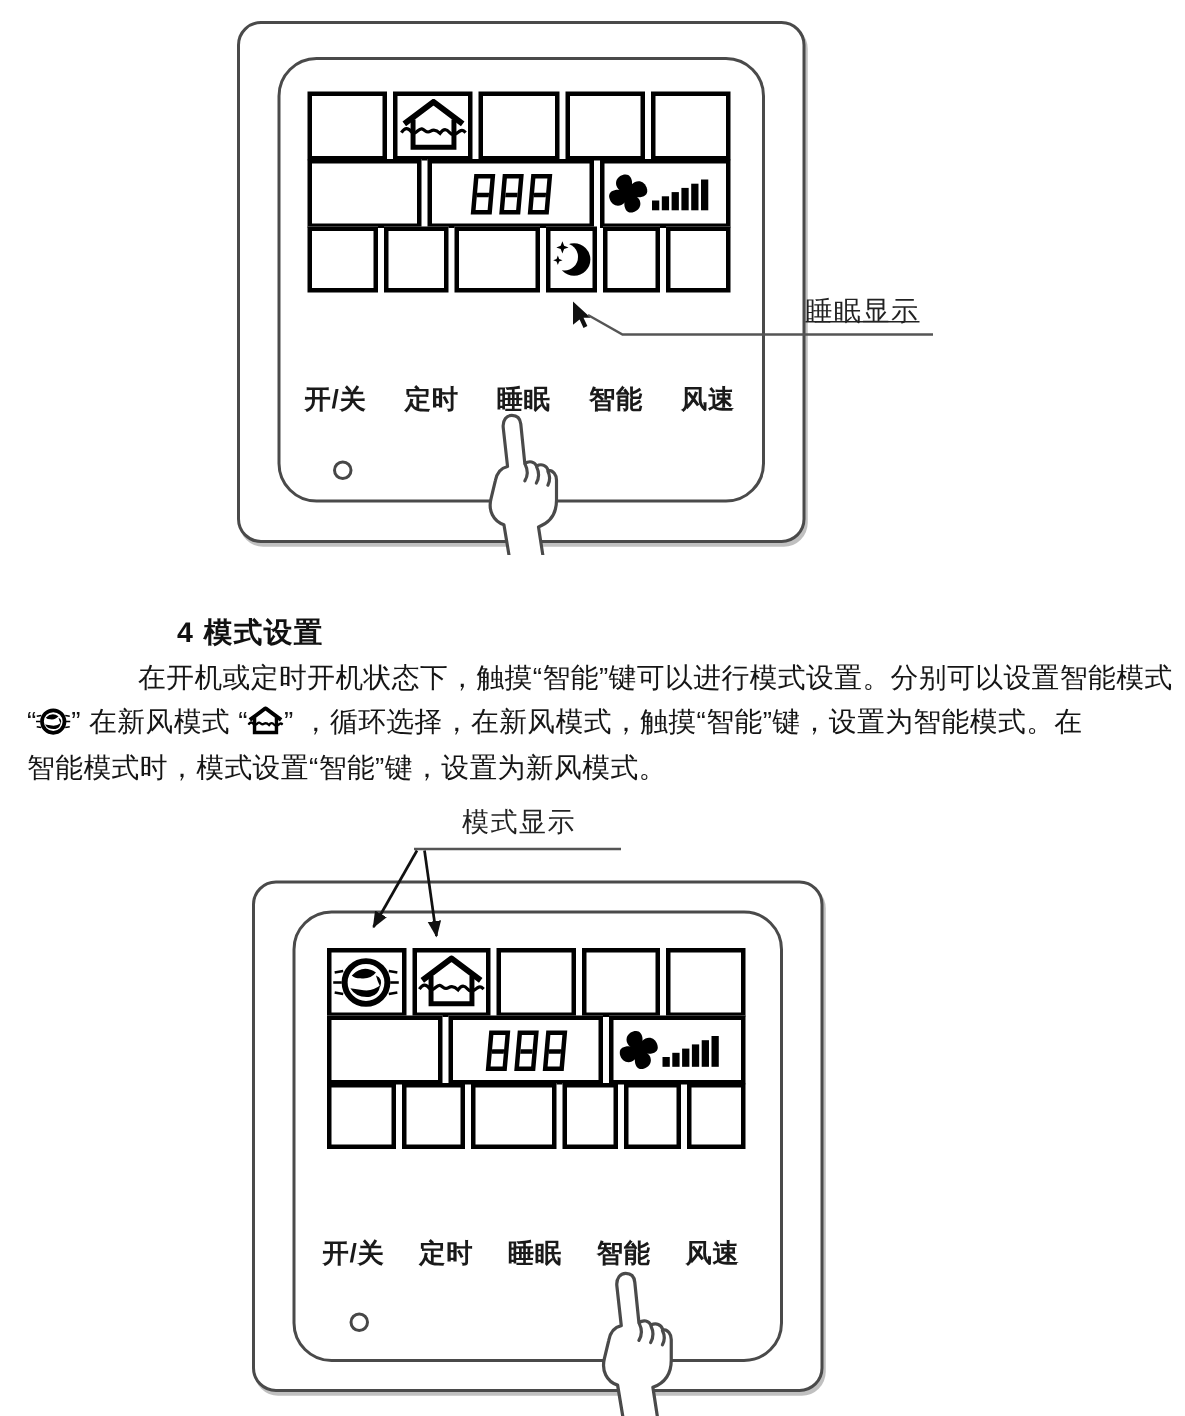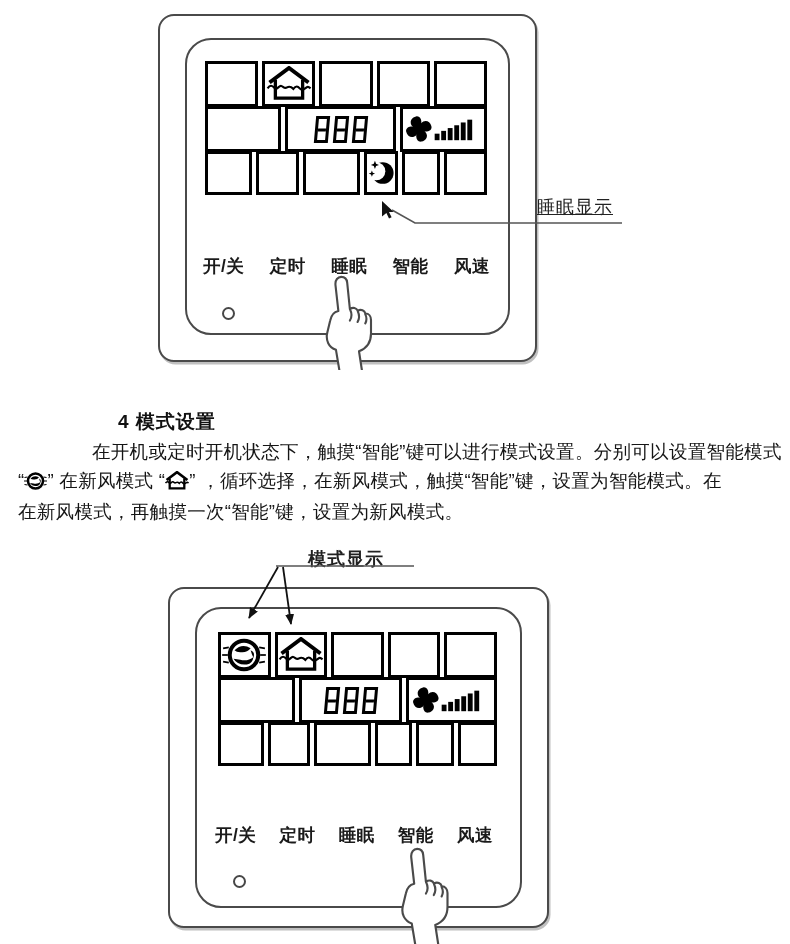--- a/index.html
+++ b/index.html
@@ -41,21 +41,21 @@
   .key { cursor:pointer; white-space:nowrap; }
 
   .led { position:absolute; width:9px; height:9px; border:2px solid #474747;
          border-radius:50%; background:#fff; z-index:4; }
   .led1 { left:222px; top:307px; }
   .led2 { left:233px; top:875px; }
 
   
   .note { position:absolute; font-size:18px; color:#222; letter-spacing:1px; z-index:6; white-space:nowrap; }
   .note1 { left:537px; top:195px;text-decoration:underline; }
-  .note2 { left:308px; top:547px;font-weight:bold; }
+  .note2 { left:308px; top:536px; }
 
   
   .heading { position:absolute; left:118px; top:409px; font-size:19px; font-weight:700;
              letter-spacing:1px; white-space:nowrap; z-index:4; }
   .para-line { position:absolute; font-size:18.5px; line-height:24px; letter-spacing:.3px;
                white-space:nowrap; z-index:4; color:#151515; }
   .pl1 { left:92px; top:440px; }
   .pl2 { left:18px; top:469px; }
   .pl3 { left:18px; top:500px; }
   .para-line svg { vertical-align:-4px; }
@@ -169,21 +169,21 @@
         <circle cx="23" cy="20" r="15" fill="none" stroke="#000" stroke-width="5"></circle>
         <path d="M13 15 Q21 7 30 13 Q26 18 19 17 Q15 17 13 15 Z" fill="#000"></path>
         <path d="M12 24 Q16 31 26 30 Q32 29 33 22 Q27 27 19 25 Z" fill="#000"></path>
         <path d="M30 15 Q35 17 33 23 Q31 19 30 15 Z" fill="#000"></path>
       </svg><span>” 在新风模式 “</span><svg viewBox="0 0 46 38" width="24" height="20">
         <path d="M3 17 L23 2 L43 17" fill="none" stroke="#000" stroke-width="5"></path>
         <path d="M9 14 L9 33 L37 33 L37 14" fill="none" stroke="#000" stroke-width="4.4"></path>
         <path d="M1 23 c2.5 -3.5 4.5 -3.5 7 -.5 c2.5 3 4.5 -2.5 7 -2 c2.5 .5 3 3.5 6 1.5 c2.5 -1.5 4.5 -.5 6.5 1.5 c2.5 -3.5 4.5 -3 6.5 -.5 c2.5 3 5 .5 7 -1 c2 -1.5 3 0 4 1" fill="none" stroke="#000" stroke-width="3"></path>
       </svg><span>” ，循环选择，在新风模式，触摸“智能”键，设置为智能模式。在</span>
   </div>
-  <div class="para-line pl3">在新风模式，再触摸一次“智能”键，设置为新风模式。</div>
+  <div class="para-line pl3">智能模式时，模式设置“智能”键，设置为新风模式。</div>
 
   <div class="note note2">模式显示</div>
 
   <div class="panel-outer p2o">
     <div class="panel-inner p2i"></div>
   </div>
 
   <div class="lcd lcd2">
     <div class="lcd-row r1">
       <div class="cell" style="flex:1 1 0">

